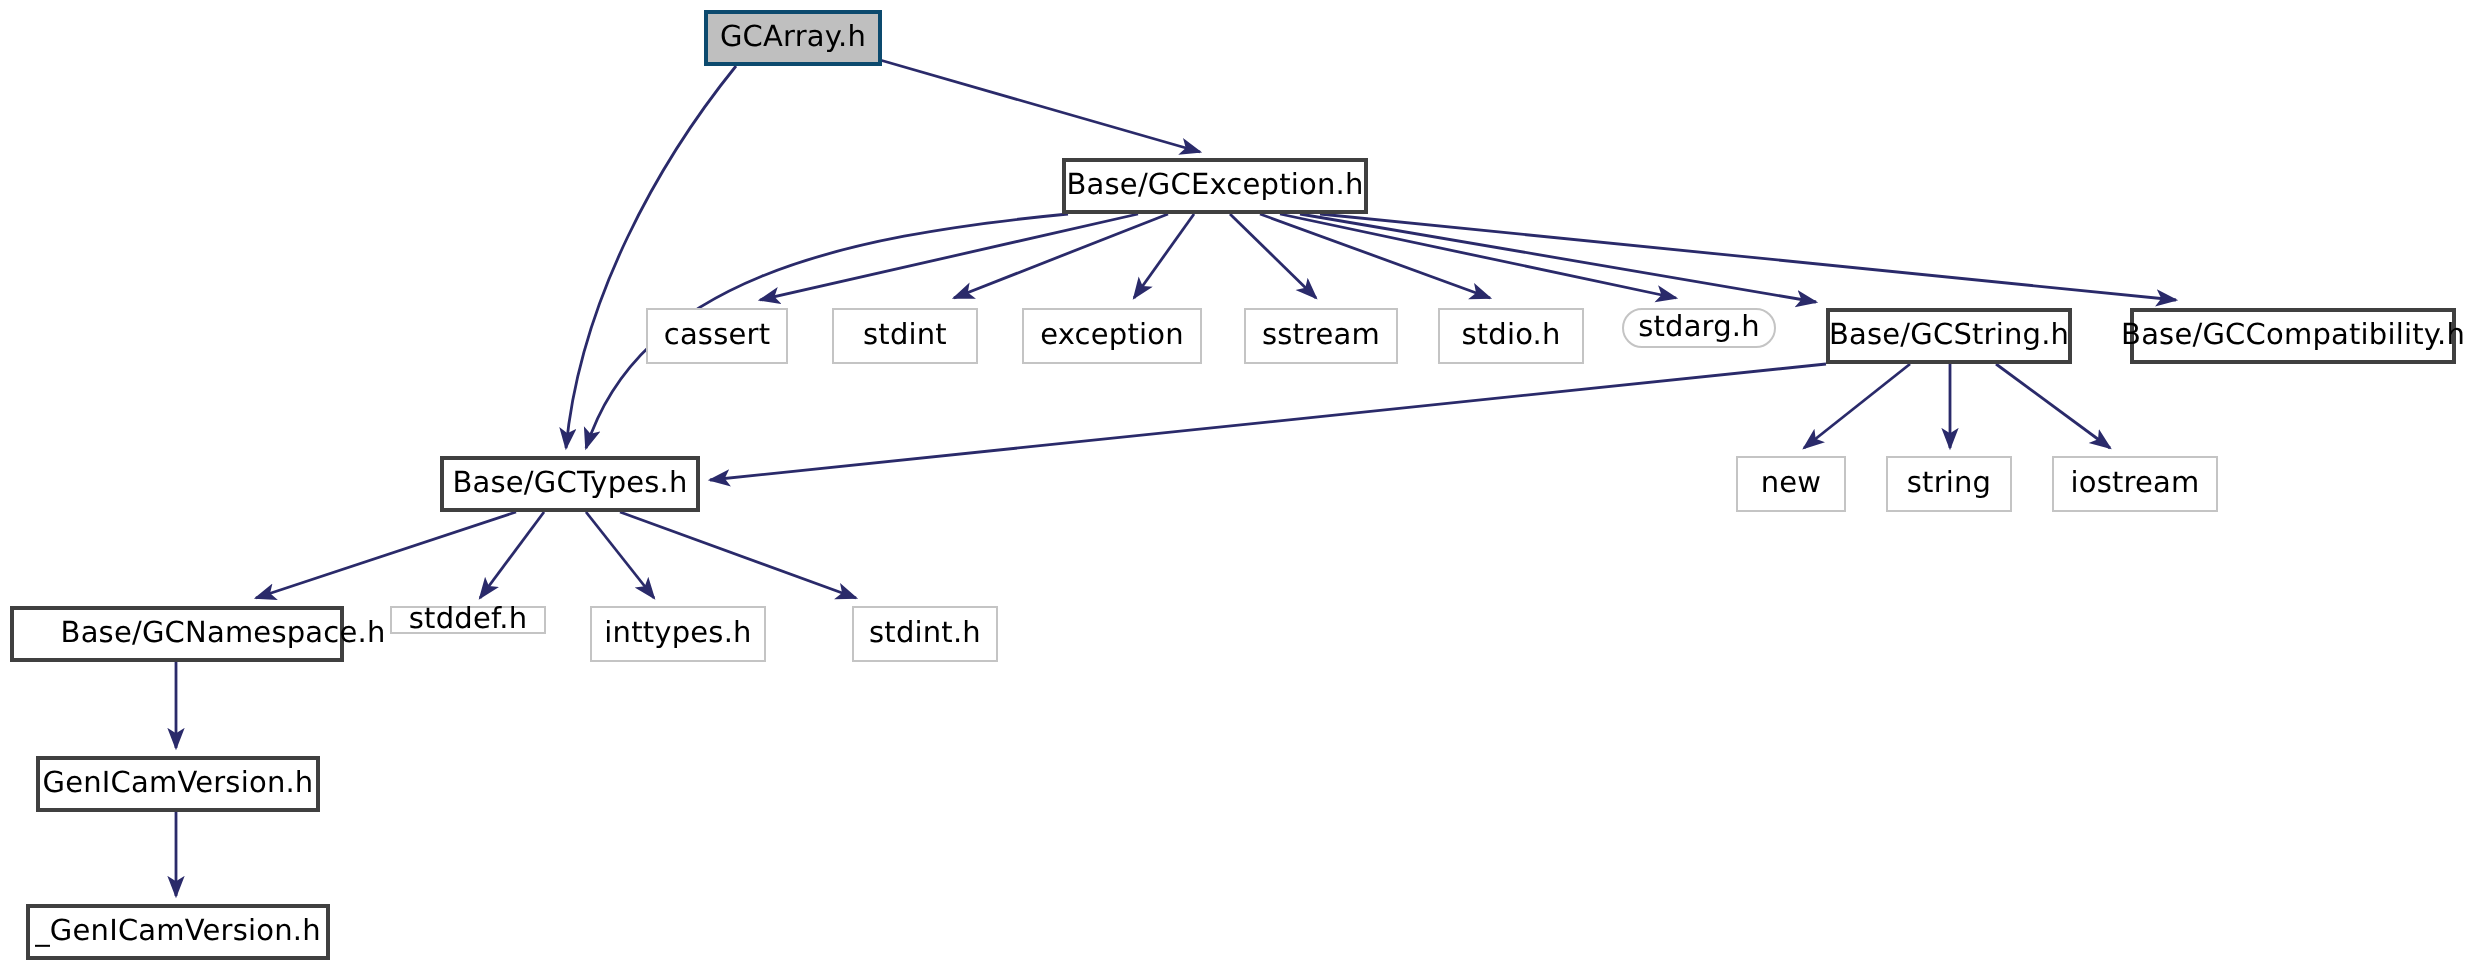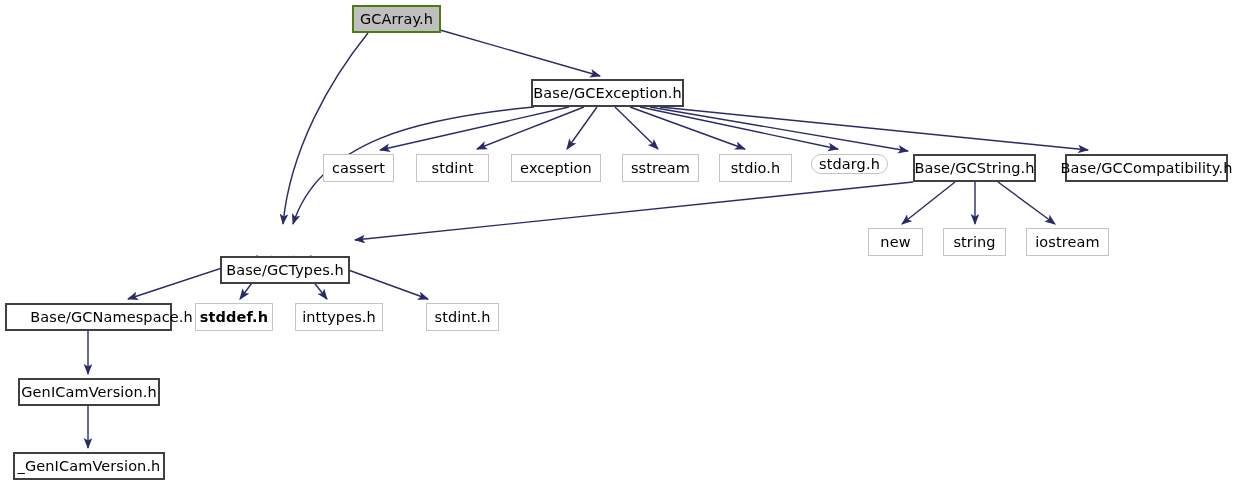--- a/index.html
+++ b/index.html
@@ -36,21 +36,21 @@
     background: #ffffff;
     z-index: 3;
   }
   .gnode.thin {
     border: 1px solid #c4c4c4;
   }
   .gnode.thick {
     border: 2px solid #404040;
   }
   .gnode.current {
-    border: 2px solid #4d7c0f;
+    border: 2px solid #0c4a6e;
     background: #bfbfbf;
   }
   .gnode span {
     pointer-events: none;
   }
 </style>
 </head>
 <body>
 
 <div id="graph-root">
@@ -110,36 +110,36 @@
       </div>
       <div class="gnode thin" style="left: 811px; top: 154px; width: 77px; height: 20px; border-radius: 10px;">
         <span>stdarg.h</span>
       </div>
       <div class="gnode thick" style="left: 913px; top: 154px; width: 123px; height: 28px;">
         <span>Base/GCString.h</span>
       </div>
       <div class="gnode thick" style="left: 1065px; top: 154px; width: 163px; height: 28px;">
         <span>Base/GCCompatibility.h</span>
       </div>
-      <div class="gnode thick" style="left: 220px; top: 228px; width: 130px; height: 28px; margin-top: 28px;">
+      <div class="gnode thick" style="left: 220px; top: 228px; width: 130px; height: 28px;">
         <span>Base/GCTypes.h</span>
       </div>
       <div class="gnode thin" style="left: 868px; top: 228px; width: 55px; height: 28px;">
         <span>new</span>
       </div>
       <div class="gnode thin" style="left: 943px; top: 228px; width: 63px; height: 28px;">
         <span>string</span>
       </div>
       <div class="gnode thin" style="left: 1026px; top: 228px; width: 83px; height: 28px;">
         <span>iostream</span>
       </div>
       <div class="gnode thick" style="left: 5px; top: 303px; width: 167px; height: 28px; padding-left: 46px;">
         <span>Base/GCNamespace.h</span>
       </div>
-      <div class="gnode thin" style="left: 195px; top: 303px; width: 78px; height: 28px; font-weight: bold;">
+      <div class="gnode thin" style="left: 195px; top: 303px; width: 78px; height: 14px;">
         <span>stddef.h</span>
       </div>
       <div class="gnode thin" style="left: 295px; top: 303px; width: 88px; height: 28px; text-align: right;">
         <span>inttypes.h</span>
       </div>
       <div class="gnode thin" style="left: 426px; top: 303px; width: 73px; height: 28px; text-align: right;">
         <span>stdint.h</span>
       </div>
       <div class="gnode thick" style="left: 18px; top: 378px; width: 142px; height: 28px;">
         <span>GenICamVersion.h</span>

